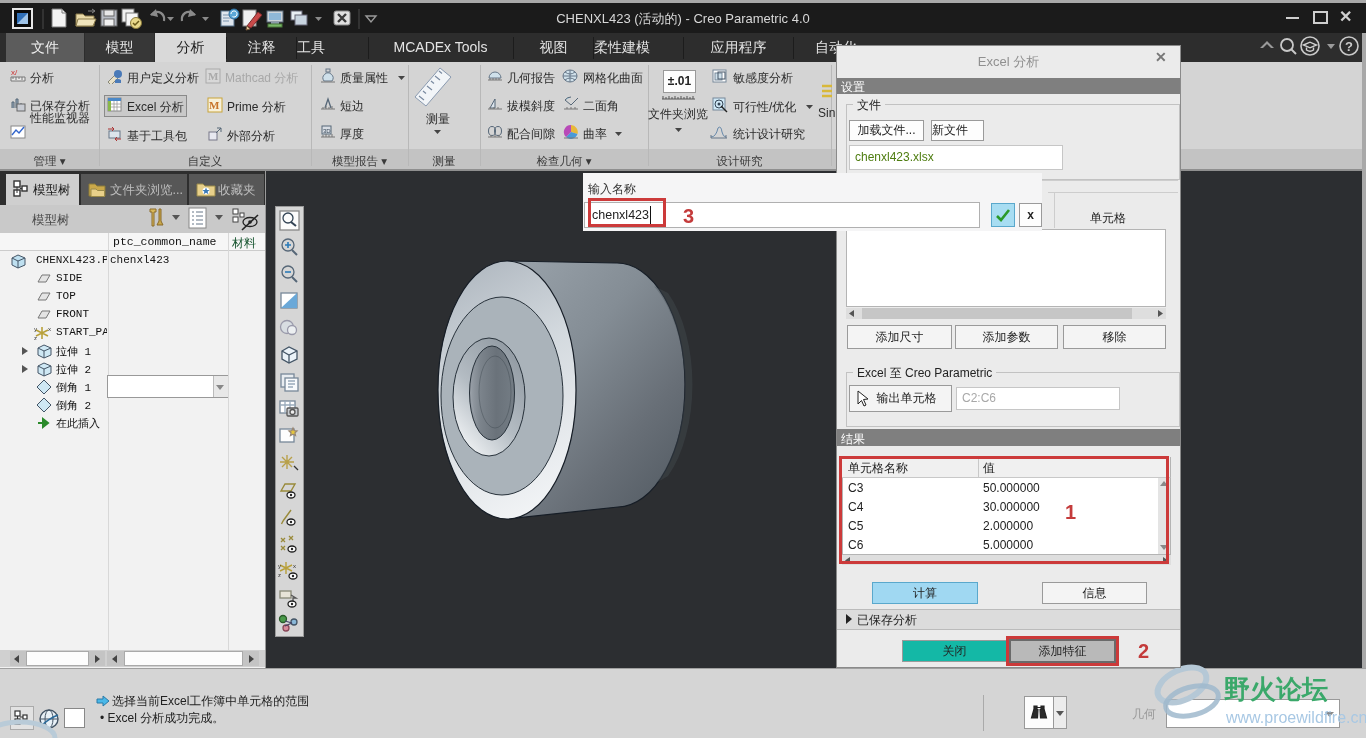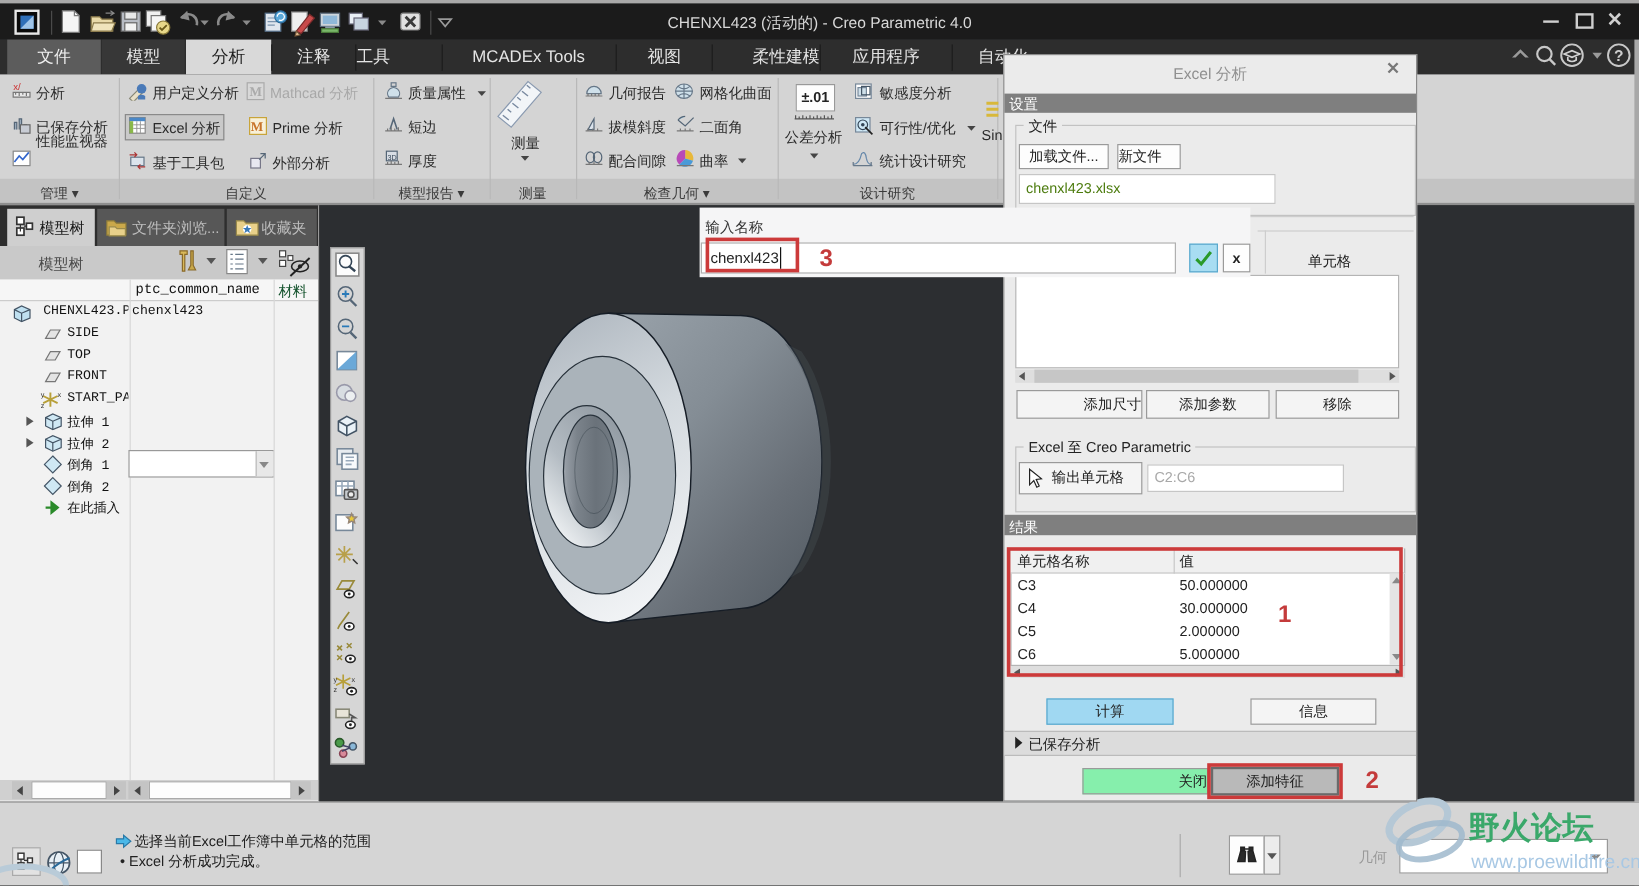--- a/index.html
+++ b/index.html
@@ -76,21 +76,21 @@
 <div class="tx" style="left:1339px;top:7px;font-size:16px;color:#cfcfcf;font-weight:bold">✕</div>
 
 <div id="tabrow" class="ab" style="left:0;top:33px;width:1366px;height:29px;background:#2d2d2d">
  <div class="ab" style="left:6px;top:0;width:78px;height:29px;background:#5c5c5c;color:#f0f0f0;font-size:14px;text-align:center;line-height:29px">文件</div>
  <div class="ab" style="left:85px;top:0;width:69px;height:29px;background:#373737;color:#e4e4e4;font-size:14px;text-align:center;line-height:29px">模型</div>
  <div class="ab" style="left:155px;top:0;width:71px;height:29px;background:#d9d9d9;color:#1a1a1a;font-size:14px;text-align:center;line-height:29px">分析</div>
  <div class="ab" style="left:227px;top:0;width:69px;height:29px;color:#e4e4e4;font-size:14px;text-align:center;line-height:29px">注释</div>
  <div class="ab" style="left:297px;top:0;width:70px;height:29px;color:#e4e4e4;font-size:14px;text-align:left;line-height:29px">工具</div>
  <div class="ab" style="left:368px;top:0;width:145px;height:29px;color:#e4e4e4;font-size:14px;text-align:center;line-height:29px">MCADEx Tools</div>
  <div class="ab" style="left:514px;top:0;width:79px;height:29px;color:#e4e4e4;font-size:14px;text-align:center;line-height:29px">视图</div>
- <div class="ab" style="left:594px;top:0;width:89px;height:29px;color:#e4e4e4;font-size:14px;text-align:right;line-height:29px">柔性建模</div>
+ <div class="ab" style="left:594px;top:0;width:89px;height:29px;color:#e4e4e4;font-size:14px;text-align:left;line-height:29px">柔性建模</div>
  <div class="ab" style="left:684px;top:0;width:109px;height:29px;color:#e4e4e4;font-size:14px;text-align:center;line-height:29px">应用程序</div>
  <div class="ab" style="left:794px;top:0;width:84px;height:29px;color:#e4e4e4;font-size:14px;text-align:center;line-height:29px">自动化</div>
  <div class="ab" style="left:368px;top:4px;width:1px;height:22px;background:#1c1c1c"></div>
  <div class="ab" style="left:513px;top:4px;width:1px;height:22px;background:#1c1c1c"></div>
  <div class="ab" style="left:593px;top:4px;width:1px;height:22px;background:#1c1c1c"></div>
  <div class="ab" style="left:683px;top:4px;width:1px;height:22px;background:#1c1c1c"></div>
  <div class="ab" style="left:793px;top:4px;width:1px;height:22px;background:#1c1c1c"></div>
  <div class="ab" style="left:226px;top:4px;width:1px;height:22px;background:#1c1c1c"></div>
  <div class="ab" style="left:296px;top:4px;width:1px;height:22px;background:#1c1c1c"></div>
  <svg class="ab" style="left:1255px;top:0" width="105" height="29" viewBox="0 0 105 29">
@@ -245,21 +245,21 @@
       </svg>
  <div class="tx" style="left:583px;top:64px">曲率</div>
  <svg class="ab" style="left:614px;top:68px" width="10" height="8">
         <path d="M1 2 h7 l-3.5 4 z" fill="#444"></path>
       </svg>
 
  <div class="ab" style="left:663px;top:8px;width:31px;height:21px;background:#fdfdfd;border:1px solid #999;font-size:12px;font-weight:bold;text-align:center;line-height:20px;color:#222">±.01</div>
  <svg class="ab" style="left:662px;top:31px" width="34" height="7">
         <path d="M0 6 h33 M1 6 v-3 M4 6 v-2 M7 6 v-3 M10 6 v-2 M13 6 v-3 M16 6 v-2 M19 6 v-3 M22 6 v-2 M25 6 v-3 M28 6 v-2 M31 6 v-3" stroke="#555"></path>
       </svg>
- <div class="tx" style="left:648px;top:44px;width:60px;text-align:center">公差分析</div>
+ <div class="tx" style="left:648px;top:44px;width:60px;text-align:center">文件夹浏览</div>
  <svg class="ab" style="left:674px;top:64px" width="10" height="8">
         <path d="M1 2 h7 l-3.5 4 z" fill="#444"></path>
       </svg>
  <svg class="ab" style="left:712px;top:6px" width="16" height="16">
         <rect x="1" y="2" width="13" height="12" fill="#fff" stroke="#789"></rect>
         <rect x="3" y="5" width="7" height="7" fill="#cfe0ea" stroke="#789"></rect>
         <rect x="6" y="4" width="7" height="7" fill="none" stroke="#456"></rect>
       </svg>
  <div class="tx" style="left:733px;top:8px">敏感度分析</div>
  <svg class="ab" style="left:712px;top:35px" width="16" height="16">
@@ -623,21 +623,21 @@
 
  <div class="ab" style="left:9px;top:262px;width:320px;height:11px;background:#dedede"></div>
  <div class="ab" style="left:25px;top:262px;width:270px;height:11px;background:#c6c6c6"></div>
  <svg class="ab" style="left:11px;top:264px" width="8" height="8">
         <path d="M6 0 l-5 3.5 l5 3.5 z" fill="#555"></path>
       </svg>
  <svg class="ab" style="left:319px;top:264px" width="8" height="8">
         <path d="M2 0 l5 3.5 l-5 3.5 z" fill="#555"></path>
       </svg>
 
- <div class="ab" style="left:10px;top:279px;width:105px;height:24px;background:#f4f4f4;border:1px solid #9a9a9a;box-sizing:border-box;text-align:right;line-height:22px">添加尺寸</div>
+ <div class="ab" style="left:10px;top:279px;width:105px;height:24px;background:#f4f4f4;border:1px solid #9a9a9a;box-sizing:border-box;text-align:center;line-height:22px">添加尺寸</div>
  <div class="ab" style="left:118px;top:279px;width:103px;height:24px;background:#f4f4f4;border:1px solid #9a9a9a;box-sizing:border-box;text-align:center;line-height:22px">添加参数</div>
  <div class="ab" style="left:226px;top:279px;width:103px;height:24px;background:#f4f4f4;border:1px solid #9a9a9a;box-sizing:border-box;text-align:center;line-height:22px">移除</div>
 
  <div class="ab" style="left:9px;top:326px;width:332px;height:53px;border:1px solid #c2c2c2"></div>
  <div class="ab" style="left:16px;top:319px;background:#ebebeb;padding:0 4px">Excel 至 Creo Parametric</div>
  <div class="ab" style="left:12px;top:339px;width:103px;height:27px;background:#f4f4f4;border:1px solid #9a9a9a;box-sizing:border-box;text-align:center;line-height:25px;padding-left:12px">输出单元格</div>
  <svg class="ab" style="left:18px;top:344px" width="14" height="18">
         <path d="M3 1 L3 14 L6.5 10.5 L9 16 L11 15 L8.5 9.5 L13 9 Z" fill="#fff" stroke="#222"></path>
       </svg>
  <div class="ab" style="left:119px;top:341px;width:164px;height:23px;background:#fff;border:1px solid #c6c6c6;box-sizing:border-box;line-height:21px;color:#a8a8a8;padding-left:5px">C2:C6</div>
@@ -680,21 +680,21 @@
 
  <div class="ab" style="left:35px;top:536px;width:106px;height:22px;background:#a0d8f2;border:1px solid #5aa8cc;box-sizing:border-box;text-align:center;line-height:20px">计算</div>
  <div class="ab" style="left:205px;top:536px;width:105px;height:22px;background:#f4f4f4;border:1px solid #9a9a9a;box-sizing:border-box;text-align:center;line-height:20px">信息</div>
 
  <div class="ab" style="left:0;top:563px;width:343px;height:21px;background:#dcdcdc;border-top:1px solid #bbb;border-bottom:1px solid #bbb;box-sizing:border-box"></div>
  <svg class="ab" style="left:7px;top:567px" width="10" height="12">
         <path d="M2 1 l6 5 l-6 5 z" fill="#222"></path>
       </svg>
  <div class="tx" style="left:20px;top:566px">已保存分析</div>
 
- <div class="ab" style="left:65px;top:594px;width:105px;height:22px;background:#86efac;border:1px solid #9a9a9a;box-sizing:border-box;text-align:right;line-height:20px">关闭</div>
+ <div class="ab" style="left:65px;top:594px;width:105px;height:22px;background:#14b8a6;border:1px solid #9a9a9a;box-sizing:border-box;text-align:center;line-height:20px">关闭</div>
  <div class="ab" style="left:172px;top:593px;width:107px;height:24px;background:#b9b9b9;border:2px solid #6a6a6a;box-sizing:border-box;text-align:center;line-height:20px">添加特征</div>
  <div class="ab" style="left:169px;top:590px;width:113px;height:30px;border:3px solid #cc3a3a;box-sizing:border-box"></div>
  <div class="tx" style="left:301px;top:594px;font-size:20px;color:#c43b3b;font-weight:bold;font-family:'Liberation Sans',sans-serif">2</div>
 </div>
 
 <div id="inputpanel" class="ab" style="left:583px;top:173px;width:459px;height:58px;background:#f5f5f6">
  <div class="tx" style="left:5px;top:8px;font-size:12px;color:#333">输入名称</div>
  <div class="ab" style="left:1px;top:29px;width:396px;height:26px;background:#fff;border:1px solid #b0b0b0;box-sizing:border-box"></div>
  <div class="tx" style="left:9px;top:35px;font-size:12.5px;color:#222">chenxl423</div>
  <div class="ab" style="left:67px;top:33px;width:1px;height:18px;background:#111"></div>

